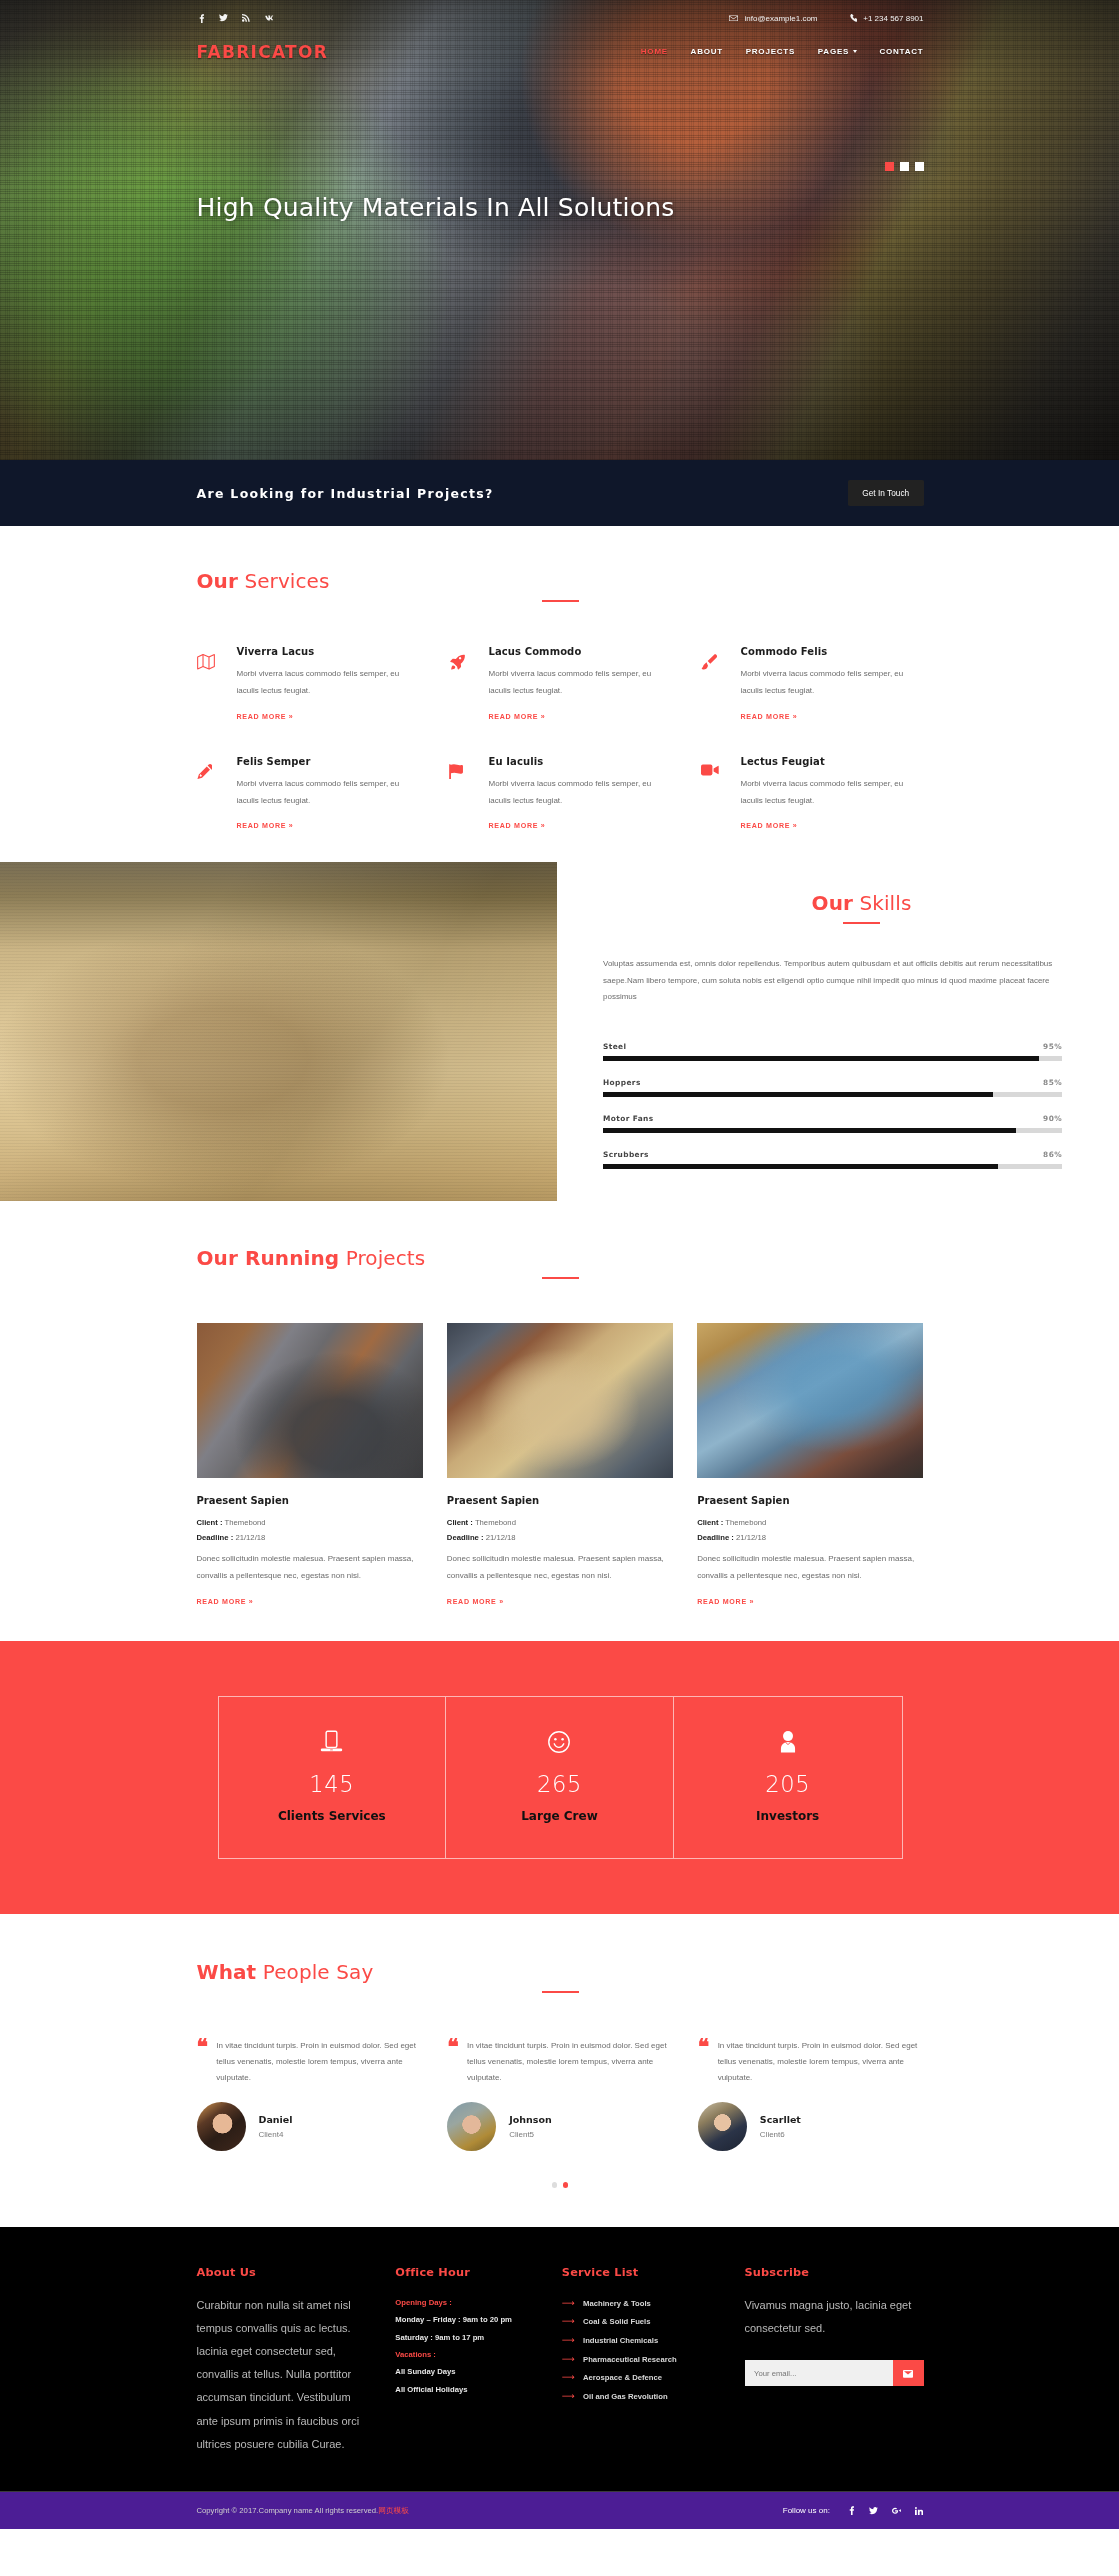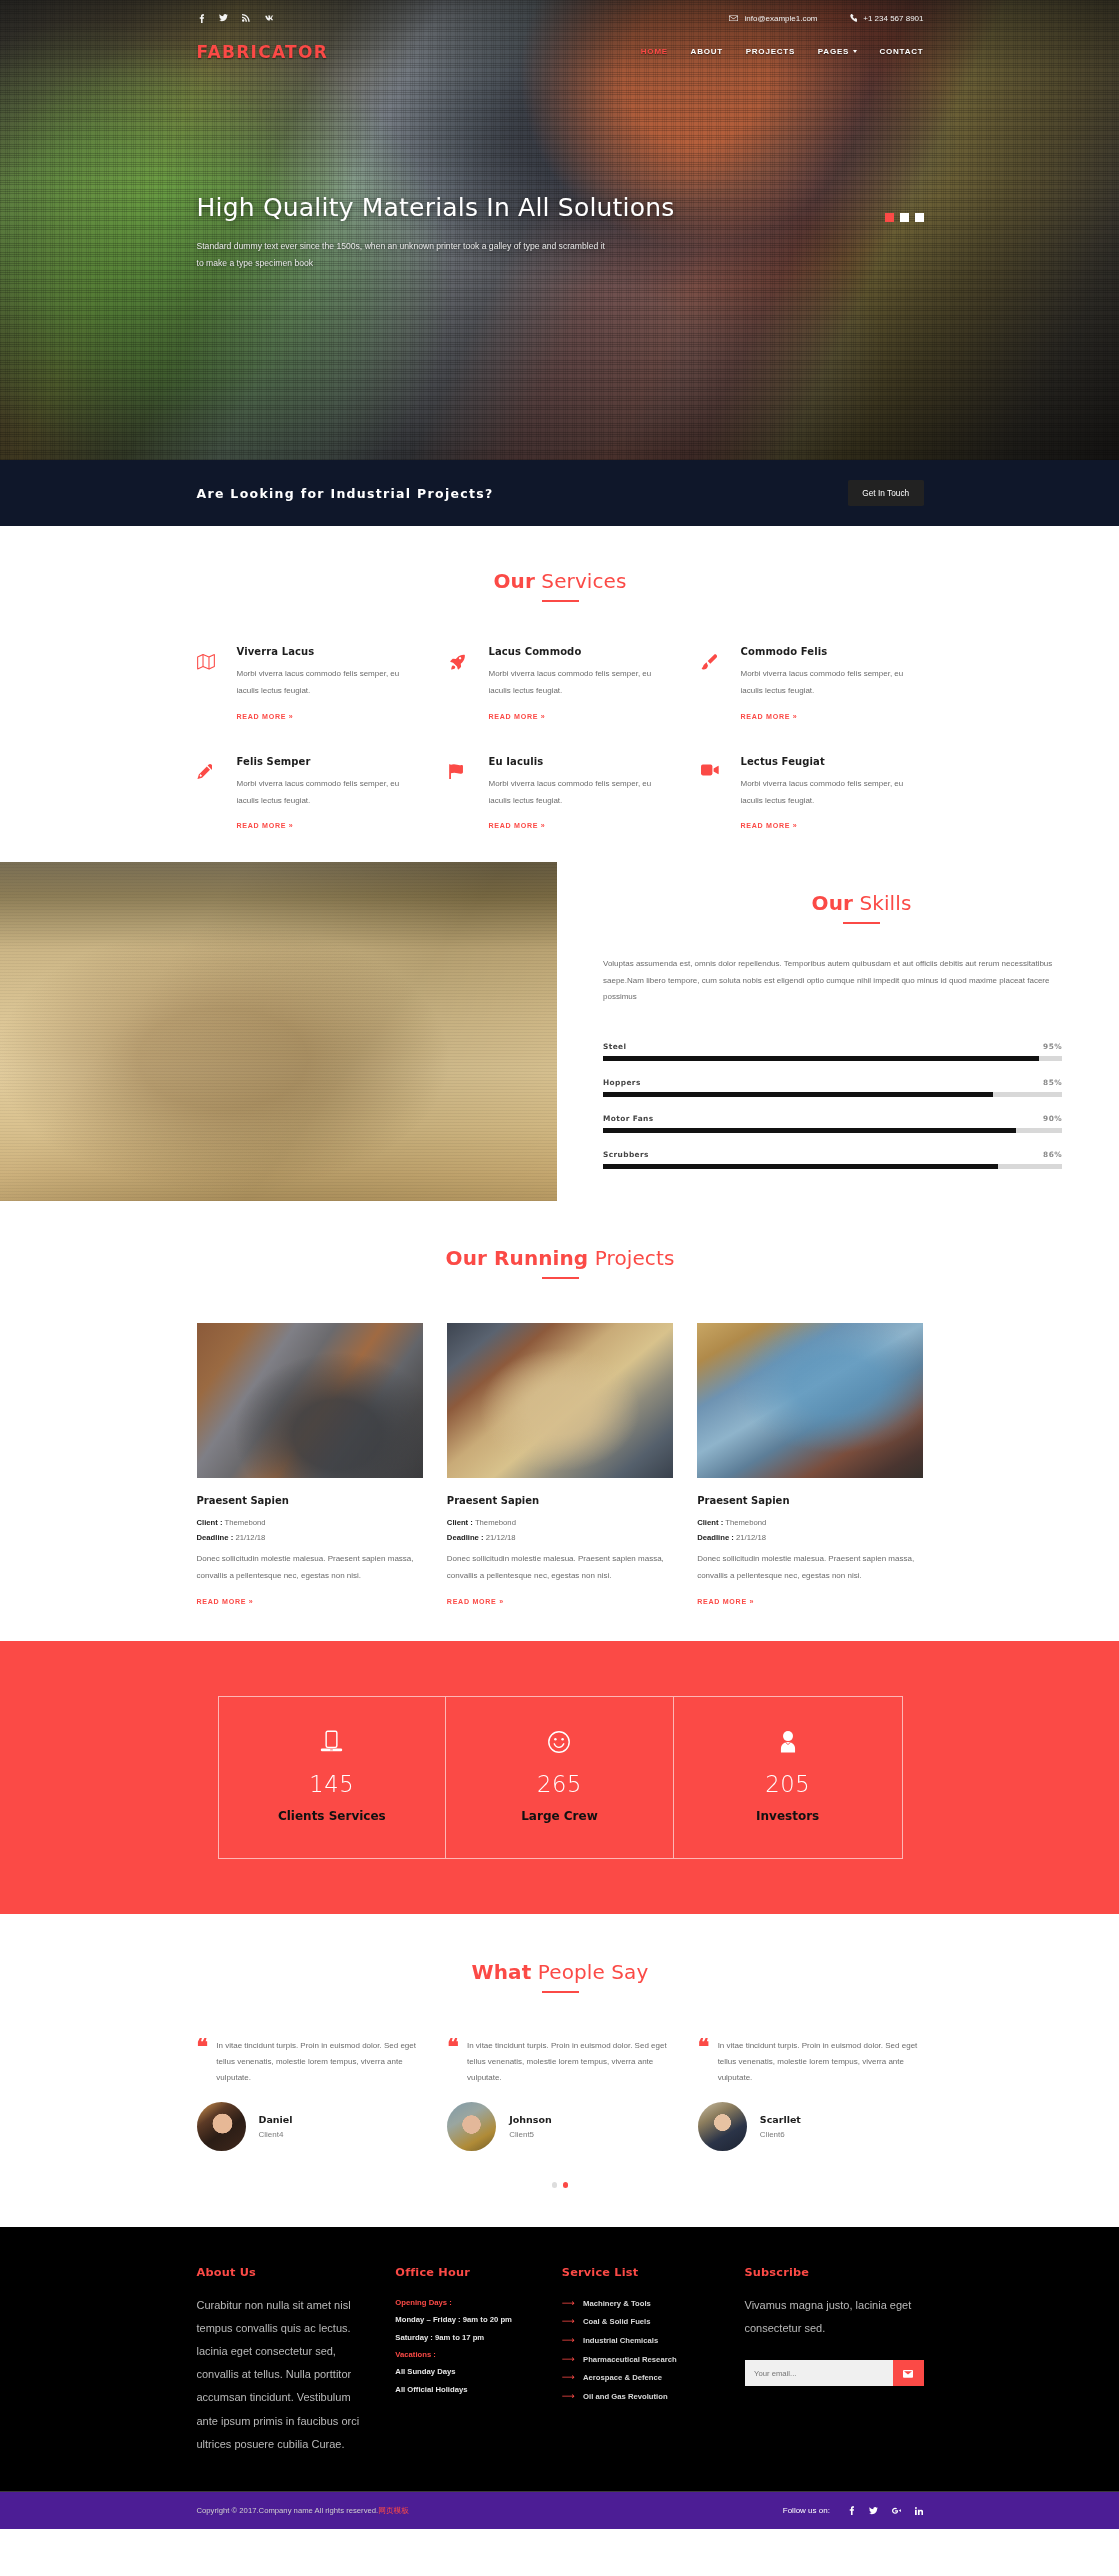--- a/index.html
+++ b/index.html
@@ -95,21 +95,21 @@
   .cta-title {
     font-family:"DejaVu Sans", sans-serif;
     color:#fff; font-size:12.5px; font-weight:700; letter-spacing:1.3px;
   }
   .cta-btn {
     margin-left:auto; background:#222; color:#fff; border:0; border-radius:1.8px;
     font-family:"Liberation Sans", sans-serif; font-size:8.3px; padding:7.7px 14.3px; cursor:pointer;
   }
 
   
-  .sec-head { text-align:center; }
+  .sec-head { text-align:left; }
   .sec-head h2 {
     font-family:"DejaVu Sans", sans-serif;
     font-size:20px; color:#fb4a46; font-weight:400; letter-spacing:0.1px;
   }
   .sec-head h2 b { font-weight:700; }
   .sec-rule { width:37px; height:1.8px; background:#fb4a46; margin:7.1px auto 0; }
 
   
   .services { padding:43px 0 32px; }
   .svc-grid {
@@ -340,21 +340,20 @@
           <a>PROJECTS</a>
           <a><span>PAGES</span><i class="caret"></i></a>
           <a>CONTACT</a>
         </nav>
       </div>
     </div>
 
     <div class="container">
       <div class="hero-copy">
         <h1 class="hero-title">High Quality Materials In All Solutions</h1>
-        <p class="hero-sub">Standard dummy text ever since the 1500s, when an unknown printer took a galley of type and scrambled it to make a type specimen book</p>
       </div>
       <div class="hero-dots">
         <i class="on"></i>
         <i></i>
         <i></i>
       </div>
     </div>
   </section>
 
   <section class="cta">

